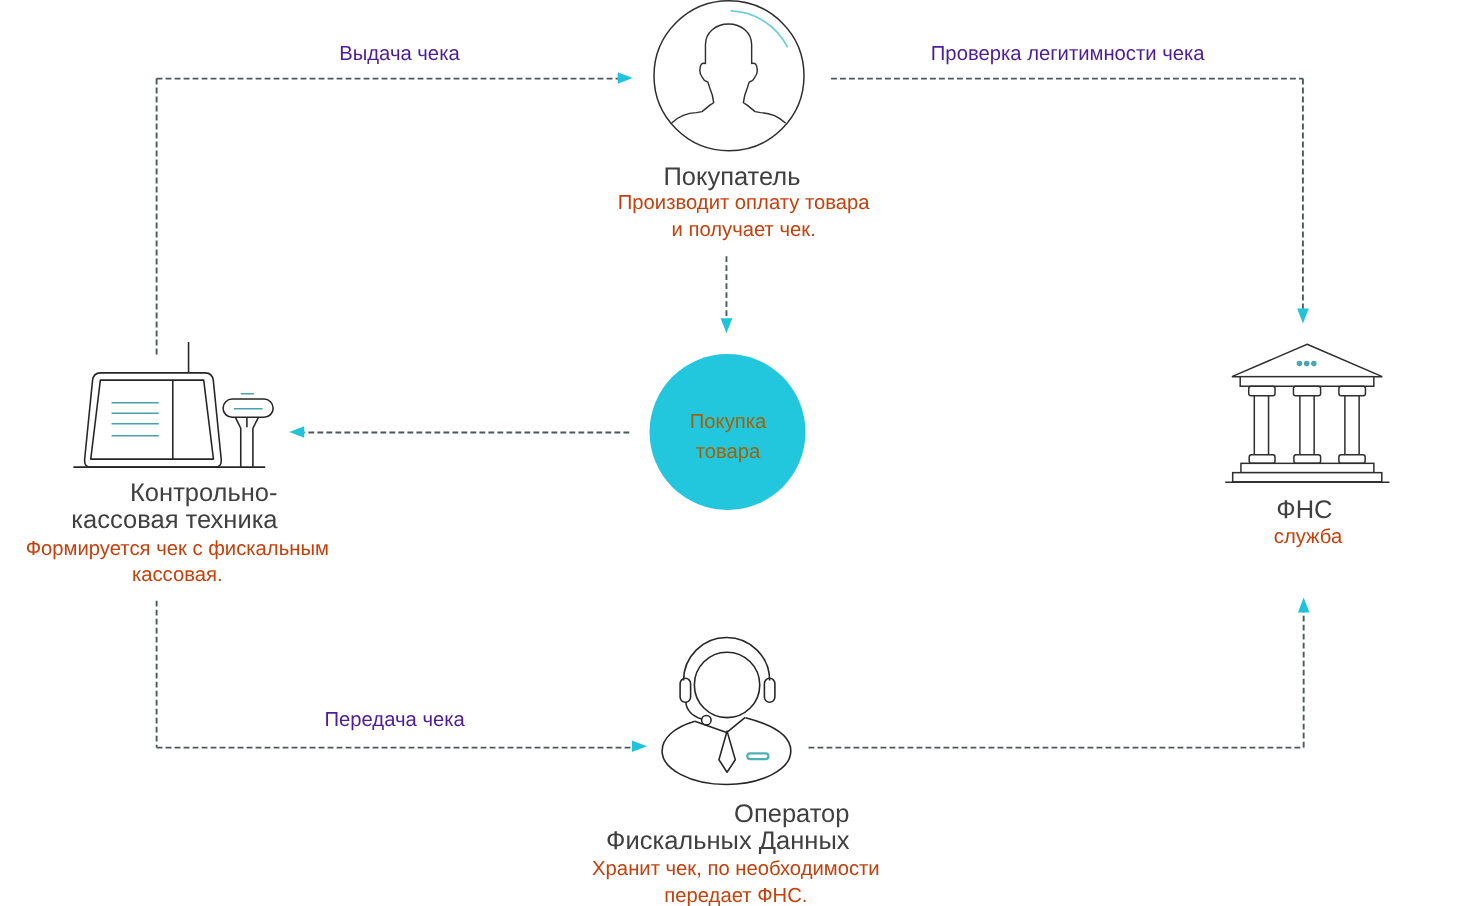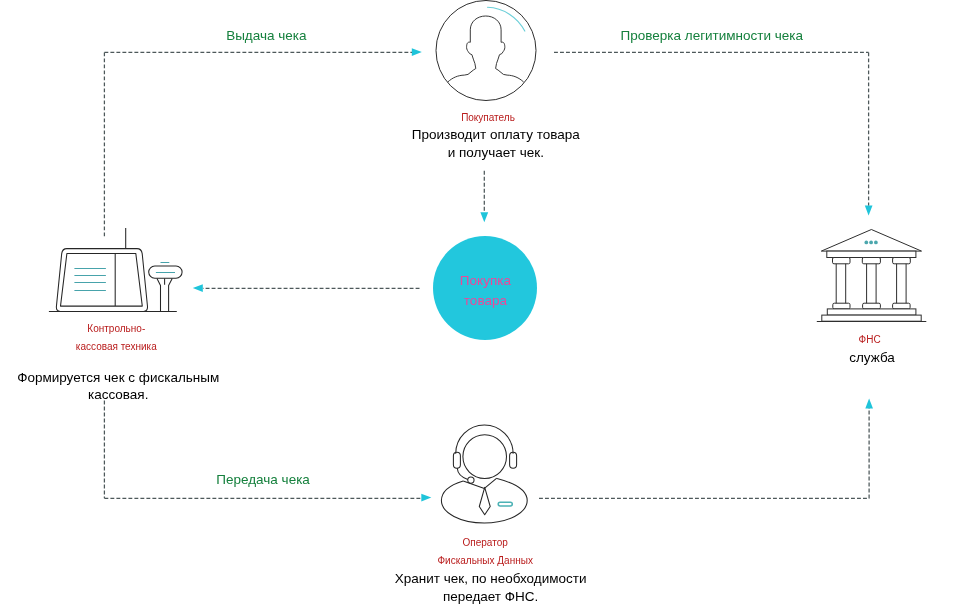--- a/index.html
+++ b/index.html
@@ -1,26 +1,26 @@
 <!DOCTYPE html>
 <html><head>
 <meta charset="utf-8">
 <style>
   html,body{margin:0;padding:0;}
   body{width:976px;height:604px;background:#ffffff;font-family:"Liberation Sans",sans-serif;overflow:hidden;}
   #stage{position:relative;width:976px;height:604px;}
   .node{position:absolute;text-align:center;transform:translateX(-50%);}
-  .ttl{color:#b91c1c;font-size:10px;line-height:17.9px;white-space:nowrap;}
-  .desc{color:#000000;font-size:13.5px;line-height:17.9px;white-space:nowrap;}
-  .edgelabel{position:absolute;color:#15803d;font-size:13.5px;line-height:17.9px;white-space:nowrap;text-align:center;transform:translateX(-50%);}
+  .ttl{color:#404040;font-size:17px;line-height:17.9px;white-space:nowrap;text-align:right;}
+  .desc{color:#c2410c;font-size:13.5px;line-height:17.9px;white-space:nowrap;}
+  .edgelabel{position:absolute;color:#4c1d95;font-size:13.5px;line-height:17.9px;white-space:nowrap;text-align:center;transform:translateX(-50%);}
   .lines{position:absolute;left:0;top:0;width:976px;height:604px;overflow:visible;}
   .icon{position:absolute;overflow:visible;}
   .bubble{position:absolute;border-radius:50%;background:#22c7dd;}
   .bubbletext{position:absolute;text-align:center;transform:translateX(-50%);}
-  .bubbletext span{display:block;color:#ec4899;font-size:13.5px;line-height:20.3px;white-space:nowrap;}
+  .bubbletext span{display:block;color:#a16207;font-size:13.5px;line-height:20.3px;white-space:nowrap;}
 </style>
 </head>
 <body>
 
 <div id="stage">
 
   <svg class="lines" width="976" height="604" viewBox="0 0 976 604">
     <g fill="none" stroke="#4d585a" stroke-width="1.25" stroke-dasharray="3.9 2.1">
 
       <path d="M104.4,52.4 L412.2,52.4"></path>
@@ -86,21 +86,21 @@
       <path d="M30.4,62.5 L61.9,62.5"></path>
       <path d="M30.4,70.5 L61.9,70.5"></path>
       <path d="M111.9,52.5 L131,52.5"></path>
       <path d="M116.5,42.5 L125.3,42.5"></path>
     </g>
   </svg>
   <div class="node" style="left:116.3px;top:320.3px;">
     <div class="ttl">Контрольно-</div>
     <div class="ttl">кассовая техника</div>
   </div>
-  <div class="node" style="left:118.2px;top:356.5px;margin-top:12px;">
+  <div class="node" style="left:118.2px;top:356.5px;">
     <div class="desc">Формируется чек с фискальным</div>
     <div class="desc">кассовая.</div>
   </div>
 
   <svg class="icon" style="left:815px;top:227px;" width="113" height="97" viewBox="0 0 113 97">
     <g fill="#ffffff" stroke="#2e2e2e" stroke-width="1" stroke-linejoin="miter">
       <path d="M56.4,2.5 L106.5,24.1 L6.3,24.1 Z"></path>
       <path fill="none" d="M21.2,33.5 L21.2,79.2 M30.7,33.5 L30.7,79.2"></path>
       <path fill="none" d="M51.6,33.5 L51.6,79.2 M61.1,33.5 L61.1,79.2"></path>
       <path fill="none" d="M81.6,33.5 L81.6,79.2 M91.1,33.5 L91.1,79.2"></path>

